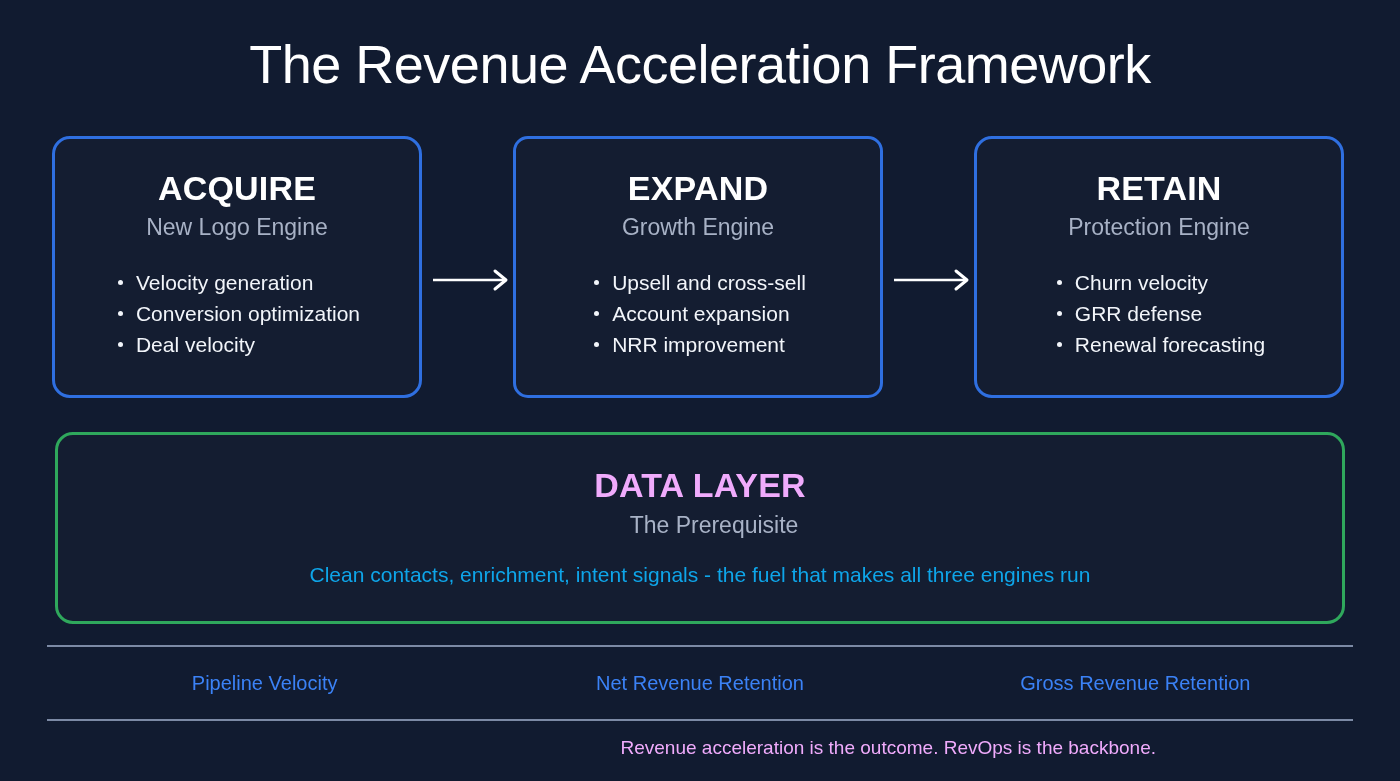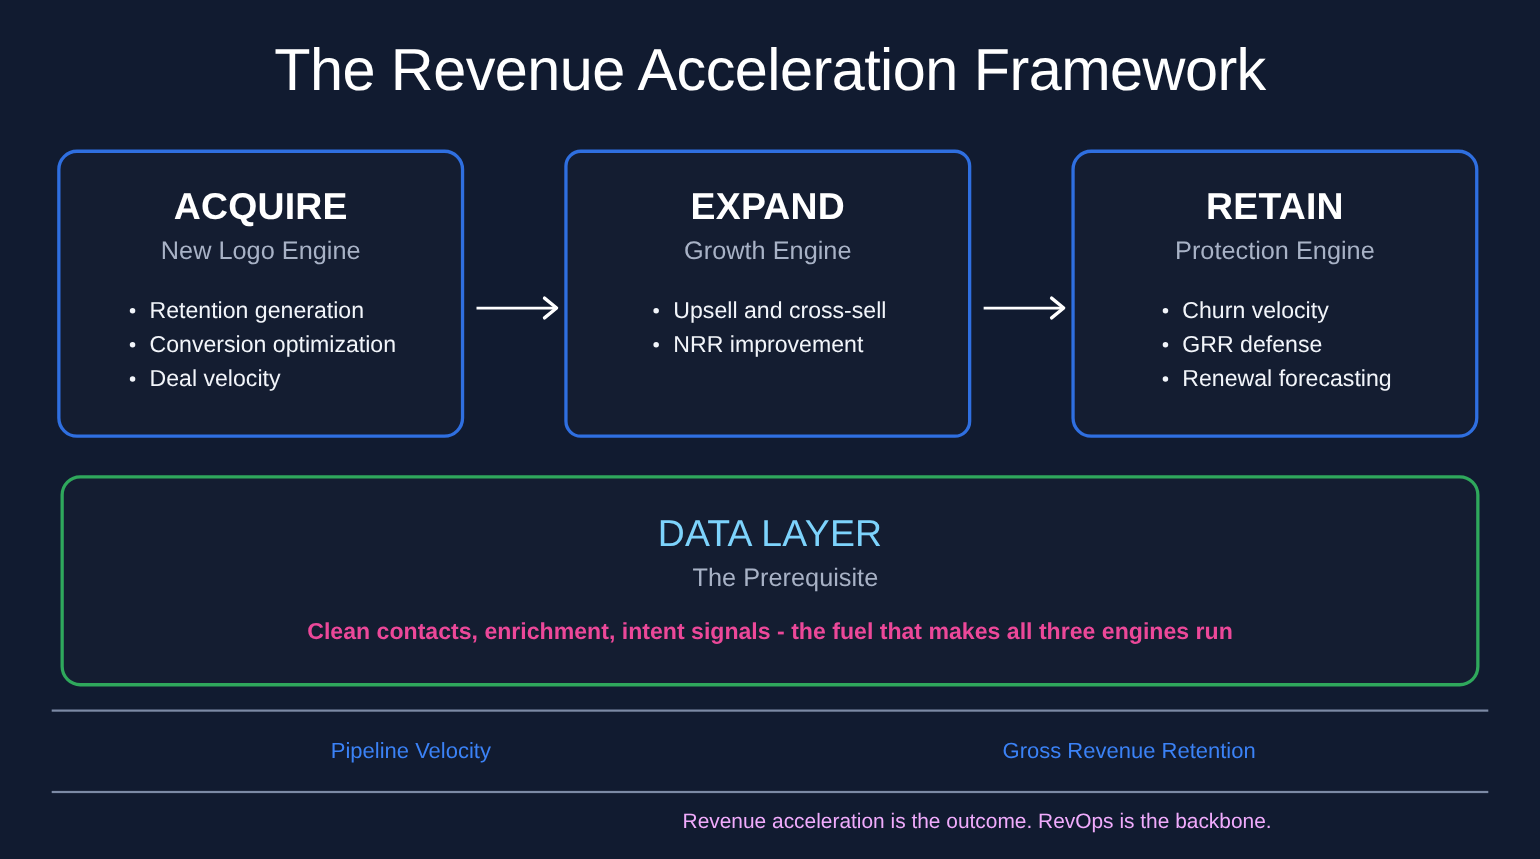--- a/index.html
+++ b/index.html
@@ -118,38 +118,37 @@
     height: 192px;
     box-sizing: border-box;
     border: 3px solid #2fa85c;
     border-radius: 18px;
     background: #141d31;
     text-align: center;
   }
   .dl-title {
     margin-top: 32px;
     font-size: 34px;
-    font-weight: normal;
-    color: #7dd3fc;
+    font-weight: bold;
+    color: #f0abfc;
     line-height: 1.1;
     letter-spacing: 0.2px;
   }
   .dl-sub {
     margin-top: 8px;
     font-size: 23px;
     color: #a8b2c6;
     line-height: 1.15;
     margin-left: 28px;
   }
   .dl-desc {
     margin-top: 23px;
     font-size: 21px;
-    color: #ec4899;
+    color: #0ea5e9;
     line-height: 1.2;
-    font-weight: bold;
   }
 
   
   .metrics {
     position: absolute;
     left: 47px;
     top: 645px;
     width: 1306px;
     height: 72px;
     border-top: 2px solid #7c8aa5;
@@ -183,31 +182,32 @@
 <div class="page">
 
   <div class="title">The Revenue Acceleration Framework</div>
 
   <div class="cards-row">
 
     <div class="card c0">
       <div class="card-title">ACQUIRE</div>
       <div class="card-sub">New Logo Engine</div>
       <ul class="card-list">
-        <li>Retention generation</li>
+        <li>Velocity generation</li>
         <li>Conversion optimization</li>
         <li>Deal velocity</li>
       </ul>
     </div>
 
     <div class="card c1">
       <div class="card-title">EXPAND</div>
       <div class="card-sub">Growth Engine</div>
       <ul class="card-list">
         <li>Upsell and cross-sell</li>
+        <li>Account expansion</li>
         <li>NRR improvement</li>
       </ul>
     </div>
 
     <div class="card c2">
       <div class="card-title">RETAIN</div>
       <div class="card-sub">Protection Engine</div>
       <ul class="card-list">
         <li>Churn velocity</li>
         <li>GRR defense</li>
@@ -230,18 +230,19 @@
   </div>
 
   <div class="data-layer">
     <div class="dl-title">DATA LAYER</div>
     <div class="dl-sub">The Prerequisite</div>
     <div class="dl-desc">Clean contacts, enrichment, intent signals - the fuel that makes all three engines run</div>
   </div>
 
   <div class="metrics">
     <div class="metric">Pipeline Velocity</div>
+    <div class="metric">Net Revenue Retention</div>
     <div class="metric">Gross Revenue Retention</div>
   </div>
 
   <div class="tagline">Revenue acceleration is the outcome. RevOps is the backbone.</div>
 
 </div>
 
 </body></html>

